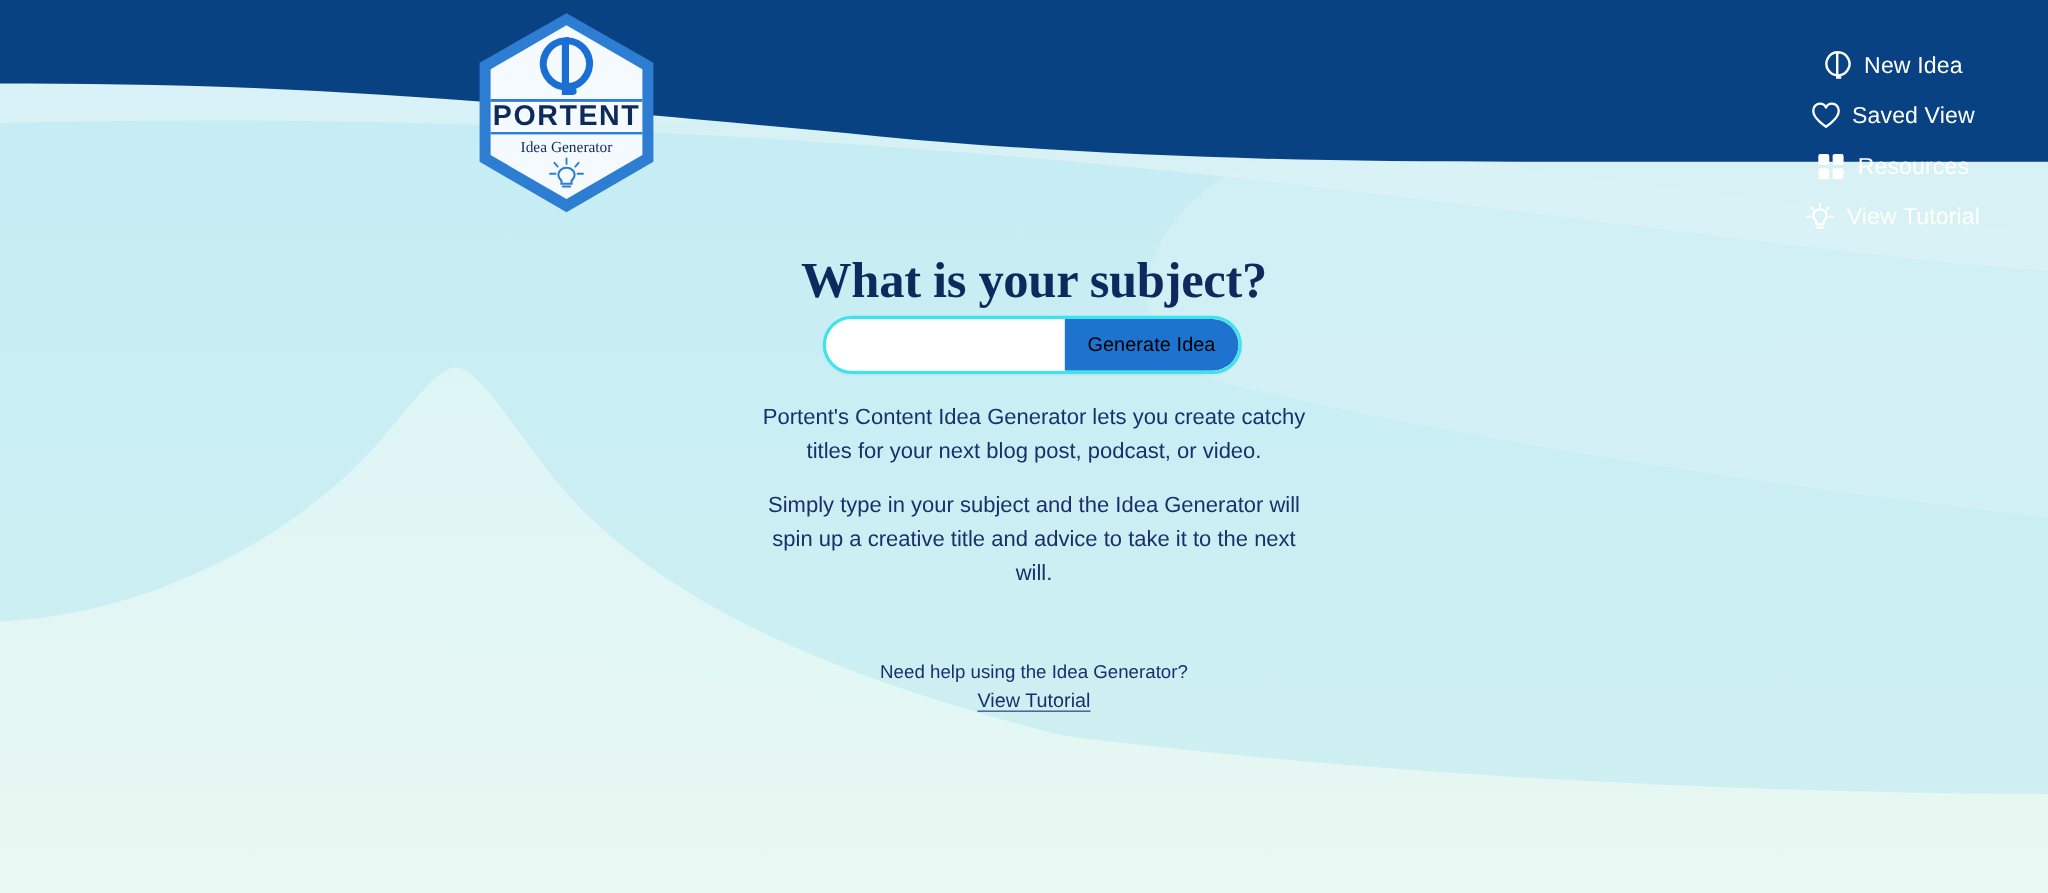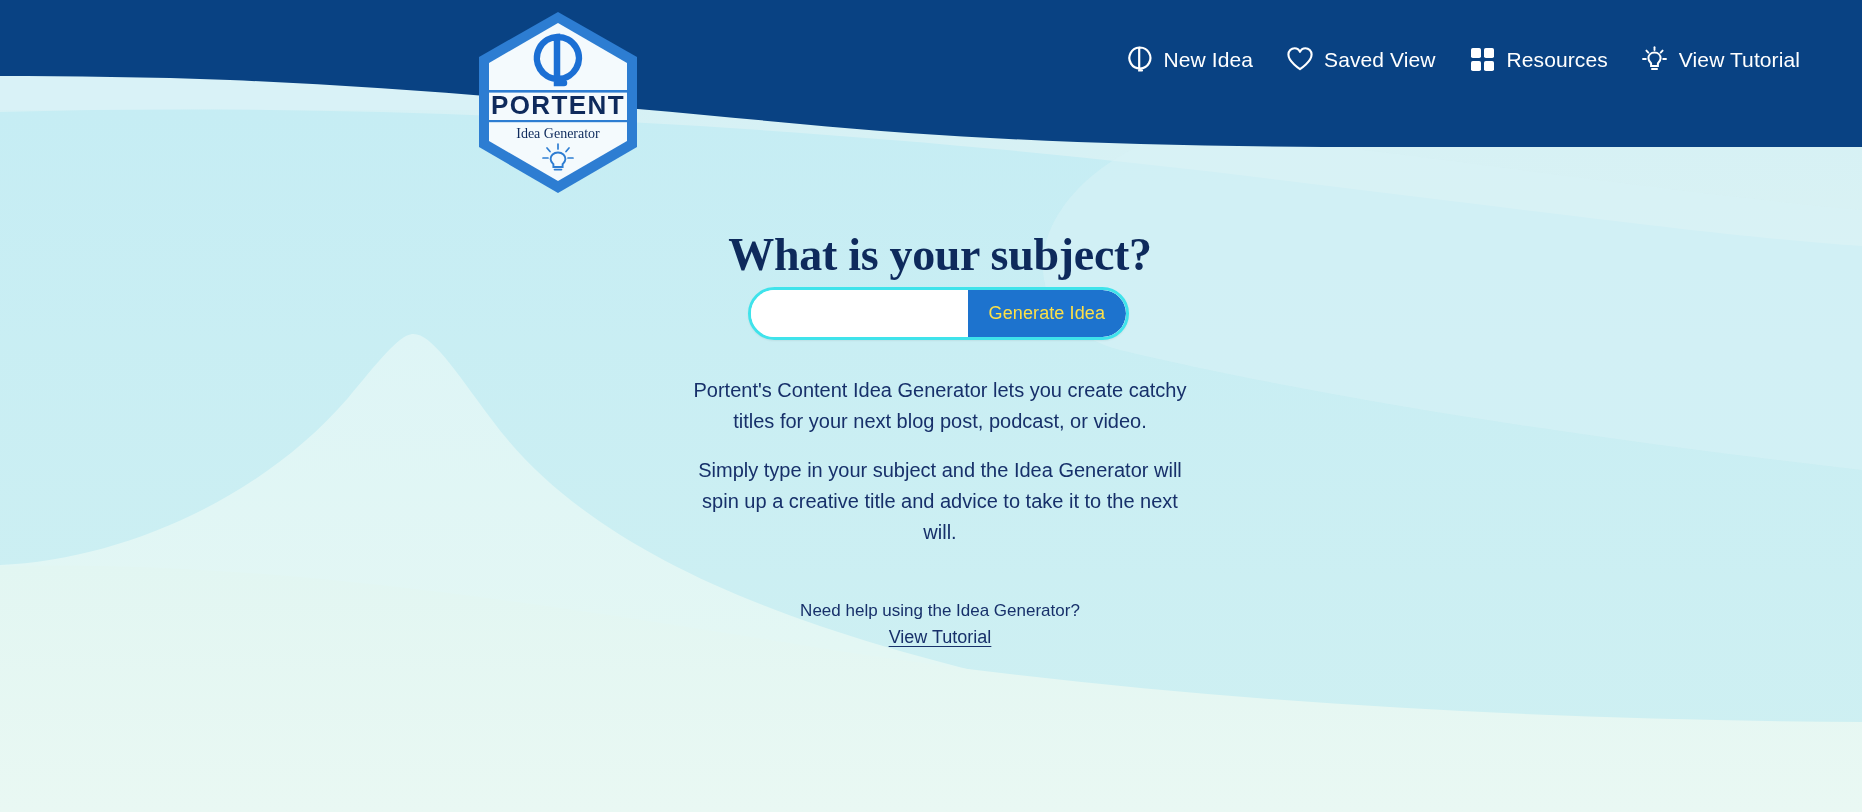--- a/index.html
+++ b/index.html
@@ -52,22 +52,23 @@
     height: 180px;
     display: block;
   }
 
   .nav {
     position: absolute;
     top: 44px;
     right: 62px;
     display: flex;
     align-items: center;
-    gap: 32px;
+    gap: 16px;
     z-index: 8;
+    flex-direction: column;
   }
   .nav-item {
     display: flex;
     align-items: center;
     gap: 9px;
     color: #ffffff;
     font-size: 21px;
     letter-spacing: .1px;
     cursor: pointer;
     line-height: 1;
@@ -81,21 +82,21 @@
     width: 30px;
     height: 30px;
     flex: 0 0 30px;
   }
   .nav-item .nav-label { padding-top: 1px; }
 
   
   .logo-badge {
     position: absolute;
     top: 10px;
-    left: 475px;
+    left: 432px;
     width: 166px;
     height: 190px;
     z-index: 9;
     cursor: pointer;
   }
   .logo-badge svg { display: block; width: 166px; height: 190px; }
 
   
   .main {
     position: absolute;
@@ -146,21 +147,21 @@
     color: #0E2A5C;
     padding: 0 16px;
     min-width: 0;
   }
   .search-input::placeholder { color: #9bb4c8; }
   .generate-btn {
     flex: 0 0 auto;
     border: none;
     outline: none;
     background: #1D73CE;
-    color: #fde047;
+    color: #000000;
     font-family: "Liberation Sans", sans-serif;
     font-size: 18px;
     padding: 0 21px;
     cursor: pointer;
     border-top-right-radius: 25px;
     border-bottom-right-radius: 25px;
     white-space: nowrap;
     letter-spacing: .1px;
     text-align: right;
   }
@@ -169,21 +170,21 @@
     position: absolute;
     left: 0;
     width: 1880px;
     text-align: center;
     color: #17306A;
     font-size: 20px;
     line-height: 31px;
   }
   .desc-1 { top: 360px; }
   .desc-2 { top: 440px; }
-  .desc-p { max-width: 500px; margin: 15px auto; }
+  .desc-p { max-width: 500px; margin: 4px auto; }
 
   .help-block {
     position: absolute;
     top: 597px;
     left: 0;
     width: 1880px;
     text-align: center;
   }
   .help-text {
     color: #17306A;

